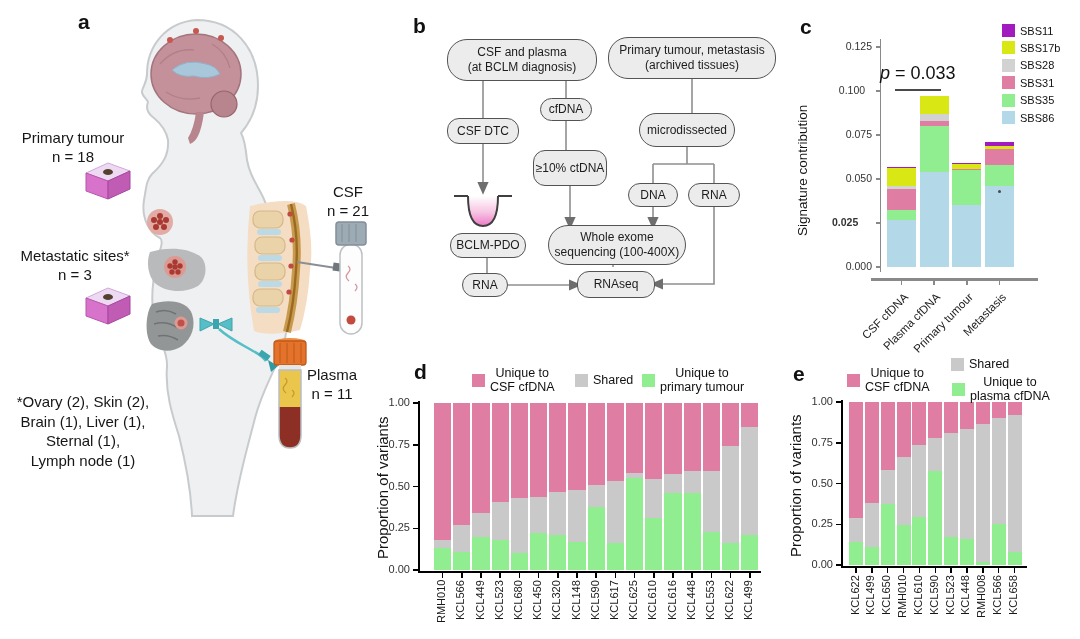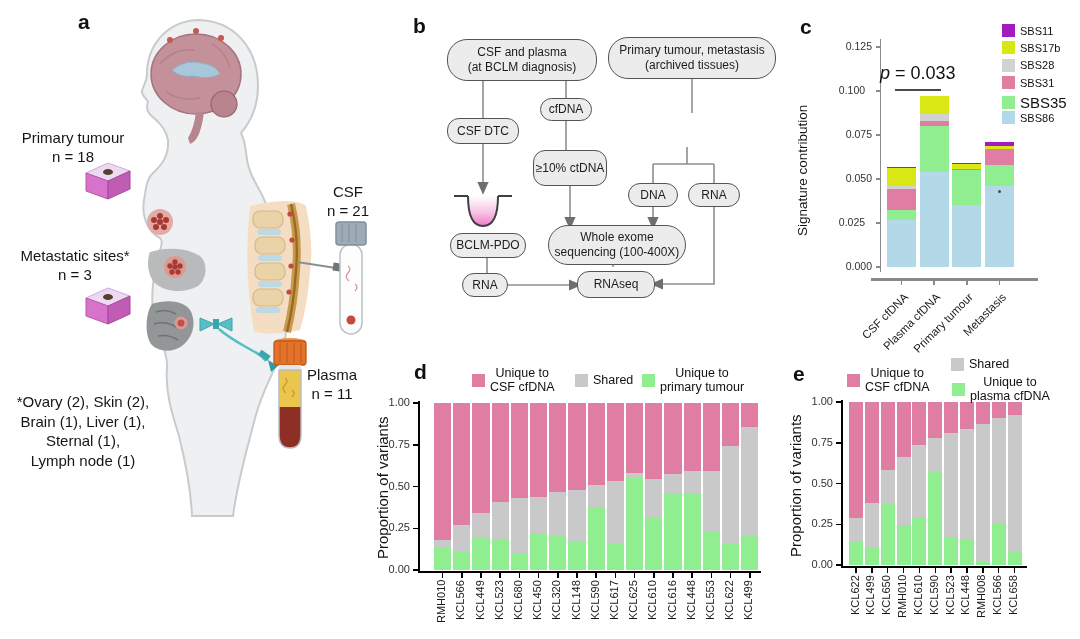--- a/index.html
+++ b/index.html
@@ -188,20 +188,21 @@
         <path d="M82,252 V267"></path>
       </g>
     </svg>
 
     <div class="node r18" style="left:42px;top:33px;width:150px;height:42px">CSF and plasma
 (at BCLM diagnosis)</div>
     <div class="node r18" style="left:203px;top:31px;width:168px;height:42px">Primary tumour, metastasis
 (archived tissues)</div>
     <div class="node r12" style="left:135px;top:92px;width:52px;height:23px">cfDNA</div>
     <div class="node r12" style="left:42px;top:112px;width:72px;height:26px">CSF DTC</div>
+    <div class="node r18" style="left:234px;top:107px;width:96px;height:34px">microdissected</div>
     <div class="node r12" style="left:128px;top:144px;width:74px;height:36px">≥10% ctDNA</div>
     <div class="node r12" style="left:223px;top:177px;width:50px;height:24px">DNA</div>
     <div class="node r12" style="left:283px;top:177px;width:52px;height:24px">RNA</div>
     <div class="node r12" style="left:45px;top:227px;width:76px;height:25px">BCLM-PDO</div>
     <div class="node r18" style="left:143px;top:219px;width:138px;height:40px">Whole exome
 sequencing (100-400X)</div>
     <div class="node r12" style="left:57px;top:267px;width:46px;height:24px">RNA</div>
     <div class="node r12" style="left:172px;top:265px;width:78px;height:27px">RNAseq</div>
 
     <svg style="position:absolute;left:47px;top:182px" width="62" height="46">
@@ -213,21 +214,21 @@
 
   <section class="panel" id="panel-c" style="left:795px;top:8px;width:285px;height:334px">
     <div class="plabel" style="left:5px;top:7px">c</div>
     <div class="vtext" style="left:0;top:60px;height:205px;font-size:13.5px">Signature contribution</div>
     <div id="chart-c" style="position:absolute;left:0;top:0;width:285px;height:334px">
         <div style="position: absolute; left: 84.5px; top: 31px; width: 1.5px; height: 233px; background: rgb(137, 137, 137);"></div>
         <div style="position: absolute; left: 76px; top: 270px; width: 167px; height: 2.5px; background: rgb(137, 137, 137);"></div>
         <div style="position: absolute; left: 80.5px; top: 258.25px; width: 4px; height: 1.5px; background: rgb(137, 137, 137);"></div>
         <div style="position: absolute; left: 37px; top: 252.49px; width: 40px; text-align: right; font-size: 10.5px; color: rgb(51, 51, 51);">0.000</div>
         <div style="position: absolute; left: 80.5px; top: 214.25px; width: 4px; height: 1.5px; background: rgb(137, 137, 137);"></div>
-        <div style="position: absolute; left: 37px; top: 208.49px; width: 40px; text-align: center; font-size: 10.5px; color: rgb(51, 51, 51);">0.025</div>
+        <div style="position: absolute; left: 37px; top: 208.49px; width: 40px; text-align: left; font-size: 10.5px; color: rgb(51, 51, 51); font-weight: bold;">0.025</div>
         <div style="position: absolute; left: 80.5px; top: 170.25px; width: 4px; height: 1.5px; background: rgb(137, 137, 137);"></div>
         <div style="position: absolute; left: 37px; top: 164.49px; width: 40px; text-align: right; font-size: 10.5px; color: rgb(51, 51, 51);">0.050</div>
         <div style="position: absolute; left: 80.5px; top: 126.25px; width: 4px; height: 1.5px; background: rgb(137, 137, 137);"></div>
         <div style="position: absolute; left: 37px; top: 120.49px; width: 40px; text-align: right; font-size: 10.5px; color: rgb(51, 51, 51);">0.075</div>
         <div style="position: absolute; left: 80.5px; top: 82.25px; width: 4px; height: 1.5px; background: rgb(137, 137, 137);"></div>
         <div style="position: absolute; left: 37px; top: 76.49px; width: 40px; text-align: center; font-size: 10.5px; color: rgb(51, 51, 51);">0.100</div>
         <div style="position: absolute; left: 80.5px; top: 38.25px; width: 4px; height: 1.5px; background: rgb(137, 137, 137);"></div>
         <div style="position: absolute; left: 37px; top: 32.49px; width: 40px; text-align: right; font-size: 10.5px; color: rgb(51, 51, 51);">0.125</div>
         <div style="position: absolute; left: 92px; top: 212.36px; width: 29px; height: 46.64px; background: rgb(179, 216, 231);"></div>
         <div style="position: absolute; left: 92px; top: 201.8px; width: 29px; height: 10.56px; background: rgb(144, 238, 144);"></div>
@@ -269,21 +270,21 @@
         <div style="position: absolute; left: 207px; top: 50.8px; display: flex; align-items: center; gap: 5px;">
           <div style="position: static; width: 13px; height: 13px; background: rgb(210, 210, 210); flex: 0 0 auto;"></div>
           <div style="position: static; font-size: 11px; color: rgb(17, 17, 17); white-space: pre-line;">SBS28</div>
         </div>
         <div style="position: absolute; left: 207px; top: 68.2px; display: flex; align-items: center; gap: 5px;">
           <div style="position: static; width: 13px; height: 13px; background: rgb(224, 125, 163); flex: 0 0 auto;"></div>
           <div style="position: static; font-size: 11px; color: rgb(17, 17, 17); white-space: pre-line;">SBS31</div>
         </div>
         <div style="position: absolute; left: 207px; top: 85.6px; display: flex; align-items: center; gap: 5px;">
           <div style="position: static; width: 13px; height: 13px; background: rgb(144, 238, 144); flex: 0 0 auto;"></div>
-          <div style="position: static; font-size: 15px; color: rgb(17, 17, 17); white-space: pre-line;">SBS35</div>
+          <div style="position: static; font-size: 11px; color: rgb(17, 17, 17); white-space: pre-line;">SBS35</div>
         </div>
         <div style="position: absolute; left: 207px; top: 103px; display: flex; align-items: center; gap: 5px;">
           <div style="position: static; width: 13px; height: 13px; background: rgb(179, 216, 231); flex: 0 0 auto;"></div>
           <div style="position: static; font-size: 11px; color: rgb(17, 17, 17); white-space: pre-line;">SBS86</div>
         </div>
         <div style="position: absolute; left: 99.5px; top: 81.24px; width: 46.7px; height: 1.8px; background: rgb(74, 74, 74);"></div>
         <div style="position: absolute; left: 72.85px; top: 55.24px; width: 100px; text-align: center; font-size: 18px; color: rgb(17, 17, 17);"><i>p</i><span> = 0.033</span></div>
         <div style="position: absolute; left: 203.1px; top: 181.82px; width: 3px; height: 3px; background: rgb(74, 74, 74); border-radius: 50%;"></div>
       </div>
   </section>

